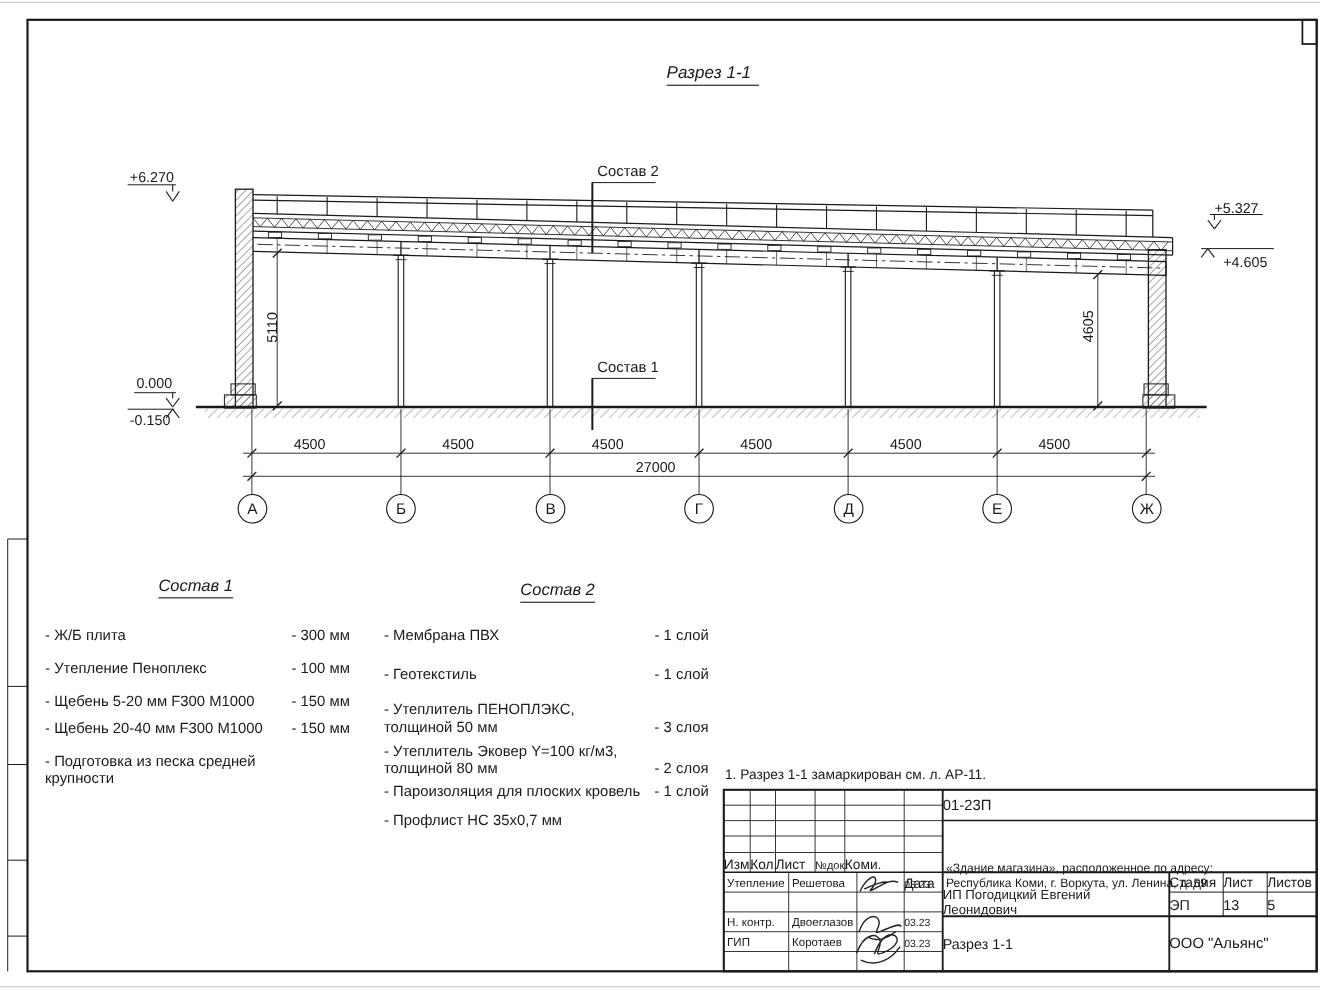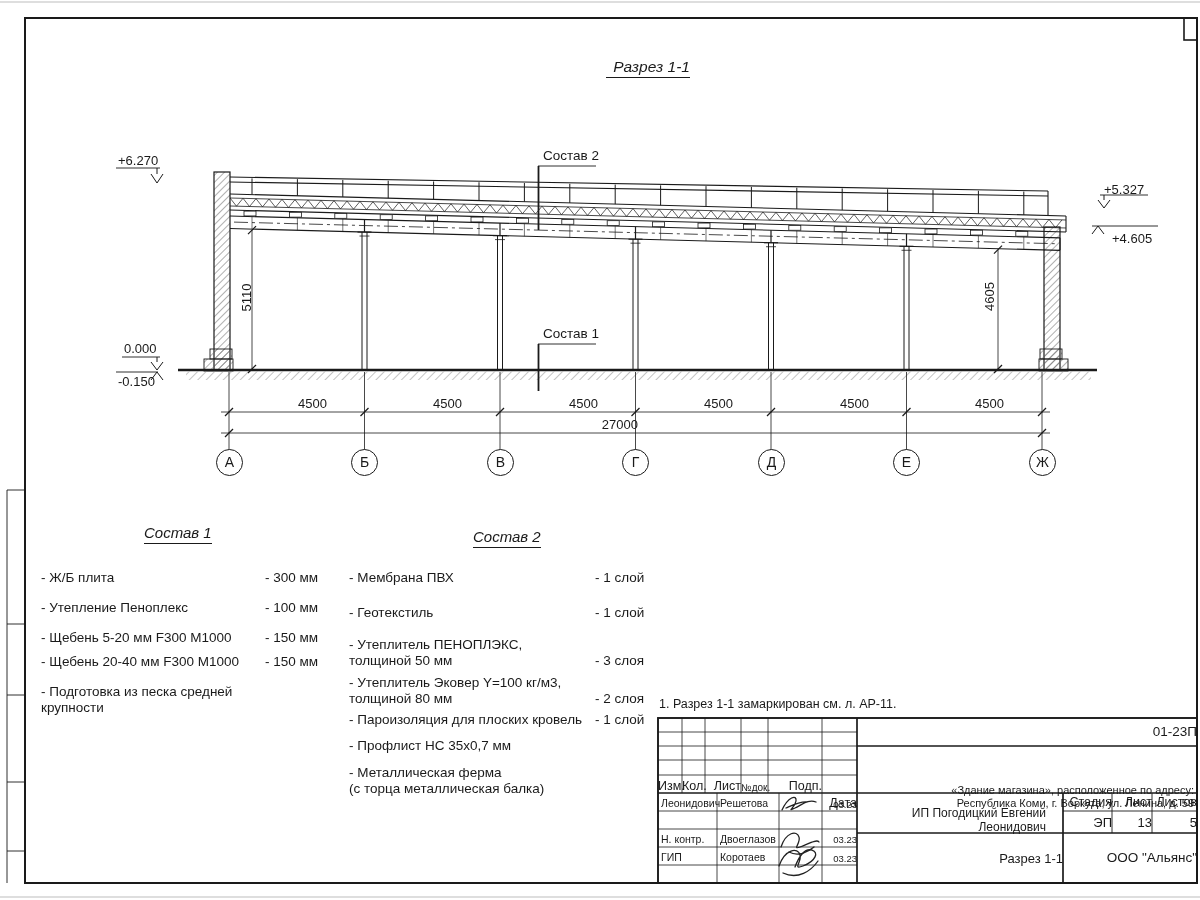--- a/index.html
+++ b/index.html
@@ -1,20 +1,20 @@
 <!DOCTYPE html>
 <html><head>
 <meta charset="utf-8">
 <style>
   html,body{margin:0;padding:0}
   body{width:1200px;height:900px;background:#fff;position:relative;overflow:hidden;
        font-family:"Liberation Sans","DejaVu Sans",sans-serif;color:#1a1a1a;}
   svg{position:absolute;left:0;top:0}
   .t{position:absolute;white-space:pre-line;line-height:1.17;color:#1a1a1a;}
-  .c{text-align:right}
+  .c{text-align:left}
   .it{font-style:italic}
   .ul{border-bottom:1.3px solid #1a1a1a;padding-bottom:1px}
   .rot{transform:rotate(-90deg)}
   .f13{font-size:13px}.f12{font-size:12.5px}
   .bubble{position:absolute;top:449px;width:25px;height:25px;border:1.2px solid #1a1a1a;
           border-radius:50%;text-align:center;line-height:25px;font-size:14px;background:#fff;}
   .slist{position:absolute;display:flex;flex-direction:column}
   .srow{display:flex;align-items:flex-end;font-size:13.5px;line-height:16px}
   .sname{white-space:pre-line}
   .sval{white-space:nowrap}
@@ -293,37 +293,32 @@
     <div class="sval">- 2 слоя</div>
     </div>
   <div class="srow" style="margin-bottom:10px">
     <div class="sname" style="width:246px">- Пароизоляция для плоских кровель</div>
     <div class="sval">- 1 слой</div>
     </div>
   <div class="srow" style="margin-bottom:11px">
     <div class="sname" style="width:246px">- Профлист НС 35х0,7 мм</div>
     <div class="sval"></div>
     </div>
-  <div class="srow">
-    <div class="sname" style="width:246px">- Металлическая ферма
-(с торца металлическая балка)</div>
-    <div class="sval"></div>
-    </div>
 </div>
 
 <div class="t" style="left:659px;top:697px;font-size:12.5px">1. Разрез 1-1 замаркирован см. л. АР-11.</div>
 
 <div class="t f12 c" style="left:658px;top:779px;width:24px">Изм.</div>
 <div class="t f12 c" style="left:682px;top:779px;width:23px">Кол.</div>
 <div class="t f12 c" style="left:705px;top:779px;width:36px">Лист</div>
 <div class="t c" style="left:741px;top:782px;width:27px;font-size:10px">№док.</div>
-<div class="t f12 c" style="left:768px;top:779px;width:54px">Подп.</div>
+<div class="t f12 c" style="left:768px;top:779px;width:54px">Коми.</div>
 <div class="t f12 c" style="left:822px;top:796px;width:35px">Дата</div>
 
-<div class="t" style="left:661px;top:797px;font-size:10.5px">Леонидович</div>
+<div class="t" style="left:661px;top:797px;font-size:10.5px">Утепление</div>
 <div class="t" style="left:720px;top:797px;font-size:10.5px">Решетова</div>
 <div class="t c" style="left:822px;top:799px;width:35px;font-size:9.5px">03.23</div>
 
 <div class="t" style="left:661px;top:833px;font-size:10.5px">Н. контр.</div>
 <div class="t" style="left:720px;top:833px;font-size:10.5px">Двоеглазов</div>
 <div class="t c" style="left:822px;top:834px;width:35px;font-size:9.5px">03.23</div>
 
 <div class="t" style="left:661px;top:851px;font-size:10.5px">ГИП</div>
 <div class="t" style="left:720px;top:851px;font-size:10.5px">Коротаев</div>
 <div class="t c" style="left:822px;top:853px;width:35px;font-size:9.5px">03.23</div>

